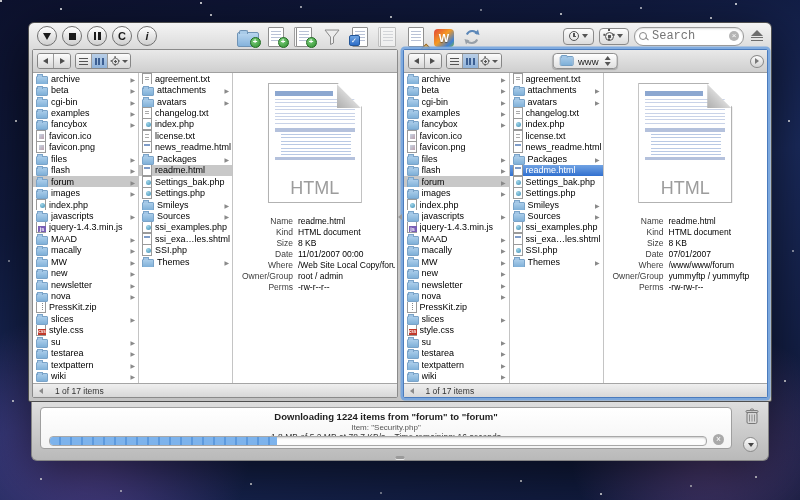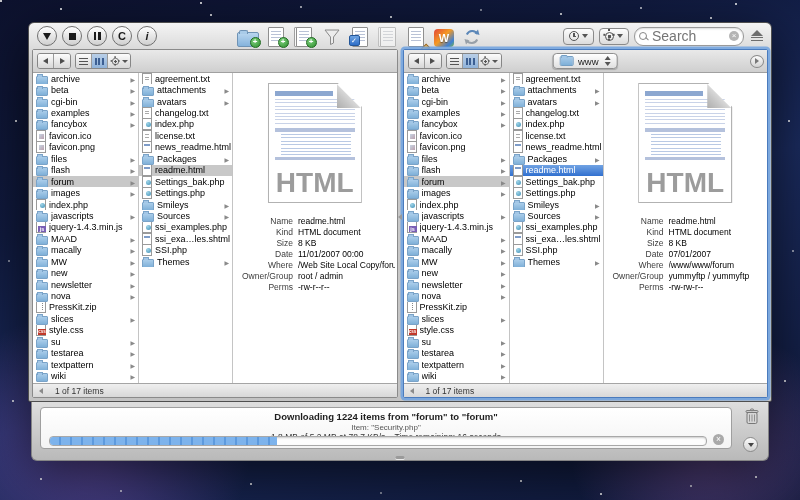--- a/index.html
+++ b/index.html
@@ -49,21 +49,21 @@
   .ddbtn{height:17px;display:flex;align-items:center;gap:3px;padding:0 5px;border:1px solid #8a8a8a;border-radius:4px;background:linear-gradient(#fdfdfd,#dcdcdc);}
   .caret{width:0;height:0;border-left:3px solid transparent;border-right:3px solid transparent;border-top:4px solid #555;}
   .clockic{width:10px;height:10px;border:1.2px solid #555;border-radius:50%;position:relative;box-sizing:border-box;}
   .clockic::before{content:'';position:absolute;left:3.4px;top:1.2px;width:1.2px;height:3px;background:#555;}
   .clockic::after{content:'';position:absolute;left:3.4px;top:3.6px;width:2.6px;height:1.2px;background:#555;}
   .gearic{width:9px;height:9px;border:1.4px solid #555;border-radius:50%;position:relative;box-sizing:border-box;background:radial-gradient(circle,#555 1.4px,transparent 1.8px);}
   .gearic::before{content:'';position:absolute;width:2px;height:2px;background:#555;left:1.6px;top:-3.2px;box-shadow:0 9.5px #555,-4.6px 4.8px #555,4.6px 4.8px #555;}
   .search{height:17px;width:100px;border:1px solid #9a9a9a;border-radius:9px;background:#fff;display:flex;align-items:center;padding:0 4px;gap:3px;box-shadow:inset 0 1px 2px rgba(0,0,0,.15);}
   .magic{width:6px;height:6px;border:1.4px solid #888;border-radius:50%;position:relative;flex:none;}
   .magic::after{content:'';position:absolute;left:4.5px;top:4.5px;width:3.5px;height:1.4px;background:#888;transform:rotate(45deg);}
-  .search input{border:none;outline:none;flex:1;min-width:0;font-size:14px;color:#333;background:transparent;font-family:Liberation Sans, sans-serif;}
+  .search input{border:none;outline:none;flex:1;min-width:0;font-size:12px;color:#333;background:transparent;font-family:Liberation Mono, monospace;}
   .xcirc{width:10px;height:10px;border-radius:50%;background:#b5b5b5;color:#fff;font-size:8px;line-height:10px;text-align:center;flex:none;}
   .ejectic{display:flex;flex-direction:column;align-items:center;margin-left:2px;}
   .ej-tri{width:0;height:0;border-left:6px solid transparent;border-right:6px solid transparent;border-bottom:6px solid #6e6e6e;}
   .ej-lines{margin-top:1.5px;width:12px;height:5px;background:repeating-linear-gradient(#6e6e6e 0 1.2px,transparent 1.2px 2.6px);}
   
   .content{display:flex;gap:5px;padding:0 3px 3px 3px;height:349px;position:relative;}
   .pane{flex:1;border:1px solid #8a8a8a;background:#fff;display:flex;flex-direction:column;border-radius:2px;min-width:0;}
   .pane.focused{border-color:#4a7bbd;box-shadow:0 0 0 2.5px rgba(110,162,224,.85);}
   .phead{height:22px;background:linear-gradient(#e9e9e9,#cfcfcf);border-bottom:1px solid #a0a0a0;display:flex;align-items:center;position:relative;padding:0 4px;flex:none;}
   .seg{display:flex;border:1px solid #868686;border-radius:3px;overflow:hidden;height:14px;background:#ddd;}
@@ -108,21 +108,21 @@
   .fi-img::after{left:2px;top:3px;width:5px;height:5px;background:linear-gradient(135deg,#bcd,#a89);opacity:.8;}
   .pfoot{height:13px;border-top:1px solid #a5a5a5;background:linear-gradient(#efefef,#d8d8d8);font-size:8.5px;color:#333;display:flex;align-items:center;padding-left:22px;position:relative;flex:none;}
   .pfoot::before{content:'';position:absolute;left:6px;width:0;height:0;border-top:3px solid transparent;border-bottom:3px solid transparent;border-right:4px solid #8a8a8a;}
   
   .page{width:92px;height:118px;margin-top:10px;position:relative;background:#fff;border:1px solid #b2b2b2;box-shadow:2px 3px 4px rgba(0,0,0,.28);clip-path:polygon(0 0,calc(100% - 24px) 0,100% 24px,100% 100%,0 100%);flex:none;}
   .p-fold{position:absolute;top:0;right:0;width:24px;height:24px;clip-path:polygon(0 0,100% 100%,0 100%);background:linear-gradient(to bottom left,#f6f6f6 20%,#c6c6c6 70%,#aeaeae);}
   .p-head{margin:7px 6px 3px;height:5px;background:#8ca7d0;width:58px;}
   .p-band{height:3.5px;background:#b4c1dc;margin:3px 6px 2px;}
   .p-lines1{margin:0 6px;height:26px;background:repeating-linear-gradient(#c9d3e8 0 1px,transparent 1px 3.4px);}
   .p-lines2{margin:0 10px 0 12px;height:22px;background:repeating-linear-gradient(#b9c9e4 0 1px,transparent 1px 3.4px);}
-  .p-html{position:absolute;bottom:3px;left:0;right:0;text-align:center;font-size:28px;font-weight:bold;color:#9c9c9c;letter-spacing:0;}
+  .p-html{position:absolute;bottom:3px;left:0;right:0;text-align:center;font-size:18px;font-weight:normal;color:#9c9c9c;letter-spacing:0;}
   .igrid{margin-top:13px;font-size:8.5px;line-height:11px;align-self:stretch;padding:0 2px;}
   .irow{display:flex;}
   .ilab{width:58px;text-align:right;color:#3c3c3c;padding-right:5px;flex:none;}
   .ival{color:#000;white-space:nowrap;overflow:hidden;}
   
   .drawer{height:58px;margin:0 3px;background:linear-gradient(#dedede,#b9b9b9);border:1px solid #858585;border-top:none;border-radius:0 0 6px 6px;position:relative;}
   .tpanel{position:absolute;left:8px;right:36px;top:5px;height:42px;background:linear-gradient(#ffffff,#f4f4f4);border:1px solid #9f9f9f;border-radius:4px;text-align:center;padding-top:3px;box-sizing:border-box;}
   .t-title{font-size:9.5px;font-weight:bold;color:#1e1e1e;}
   .t-item{font-size:8px;color:#555;margin-top:.5px;}
   .t-stats{font-size:8.5px;color:#333;margin-top:.5px;}

